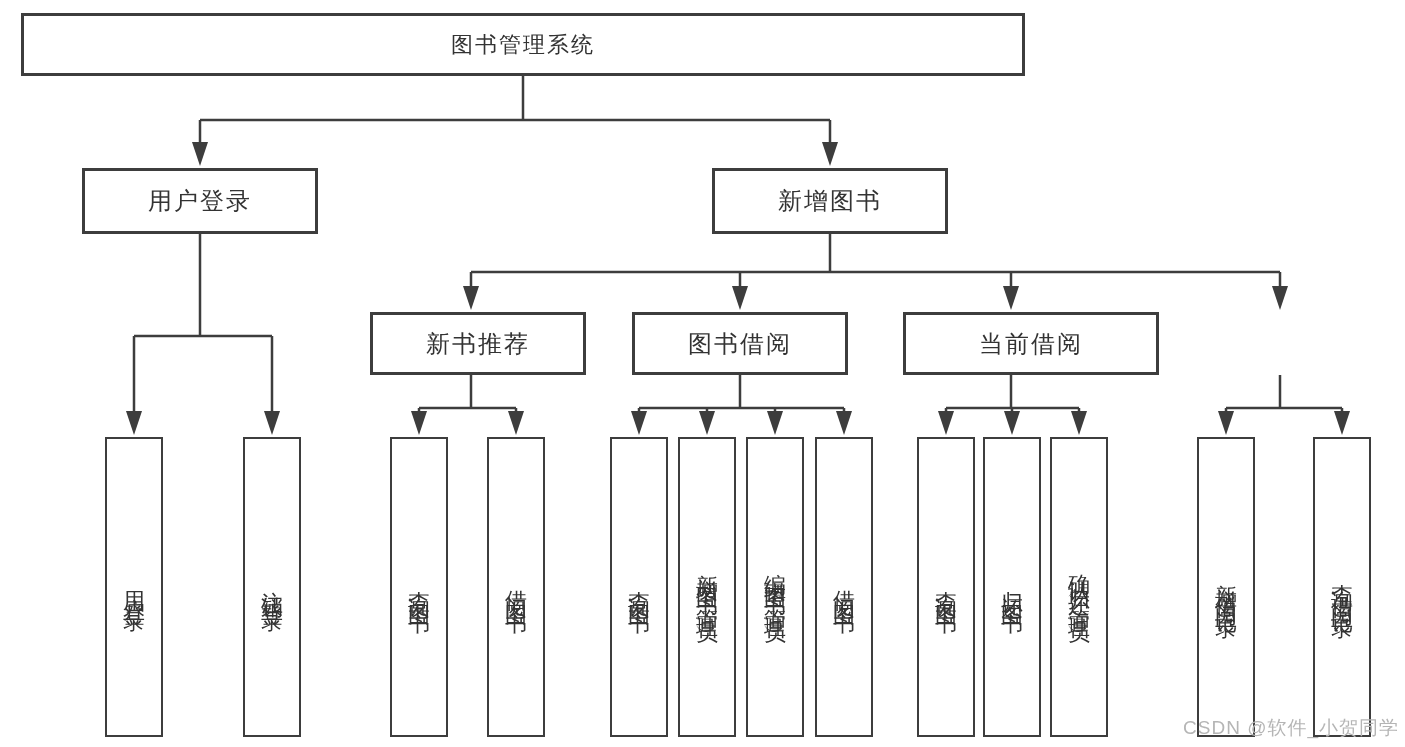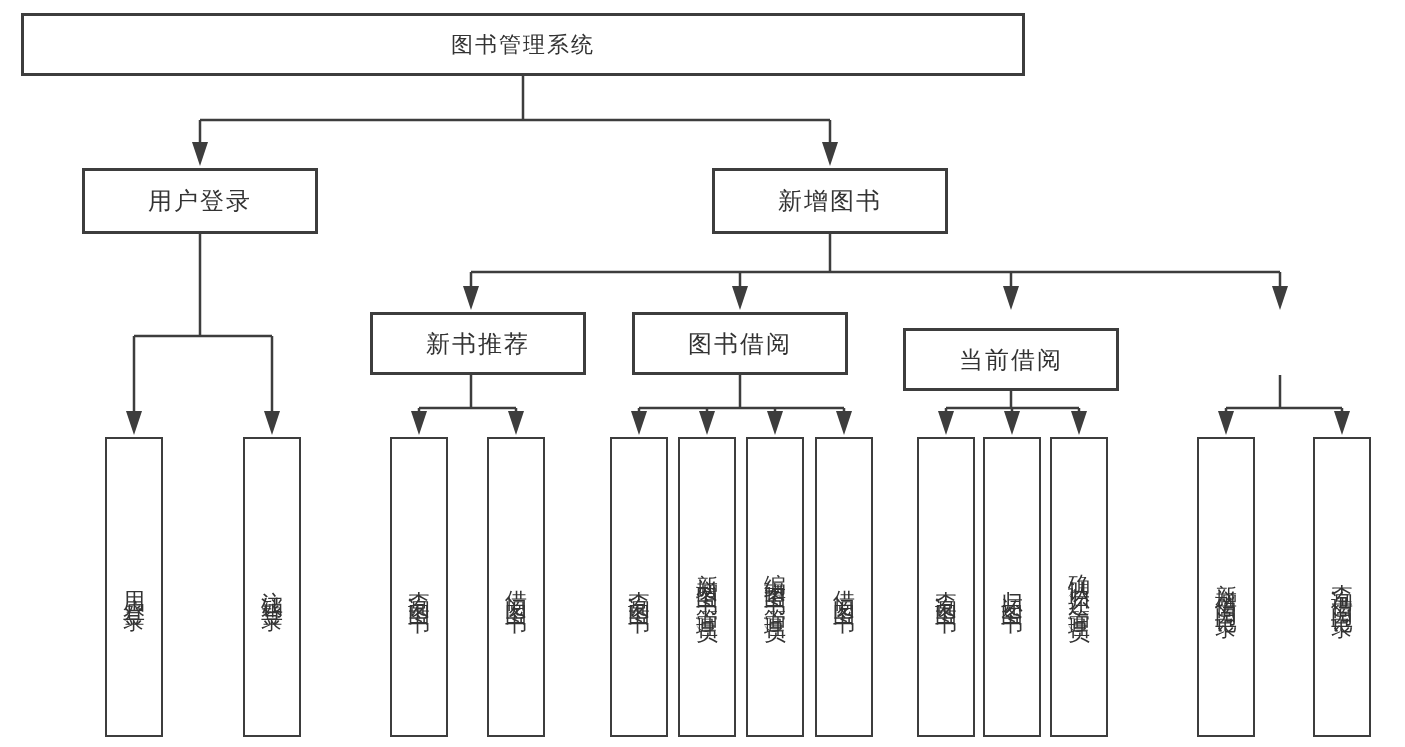--- a/index.html
+++ b/index.html
@@ -97,21 +97,21 @@
   <div class="node h" style="left:712px;top:168px;width:236px;height:66px">
     <span>新增图书</span>
   </div>
 
   <div class="node h" style="left:370px;top:312px;width:216px;height:63px">
     <span>新书推荐</span>
   </div>
   <div class="node h" style="left:632px;top:312px;width:216px;height:63px">
     <span>图书借阅</span>
   </div>
-  <div class="node h" style="left:903px;top:328px;width:216px;height:63px">
+  <div class="node h" style="left:903px;top:312px;width:256px;height:63px">
     <span>当前借阅</span>
   </div>
 
   <div class="node v" style="left:105px;top:437px;width:58px;height:300px">
     <span>用户登录</span>
   </div>
   <div class="node v" style="left:243px;top:437px;width:58px;height:300px">
     <span>注销登录</span>
   </div>
 
@@ -145,14 +145,15 @@
     <span>确认归还（管理员）</span>
   </div>
 
   <div class="node v" style="left:1197px;top:437px;width:58px;height:300px">
     <span>新增借阅记录</span>
   </div>
   <div class="node v" style="left:1313px;top:437px;width:58px;height:300px">
     <span>查询借阅记录</span>
   </div>
 
+  <div class="watermark">CSDN @软件_小贺同学</div>
 
 </div>
 
 </body></html>

